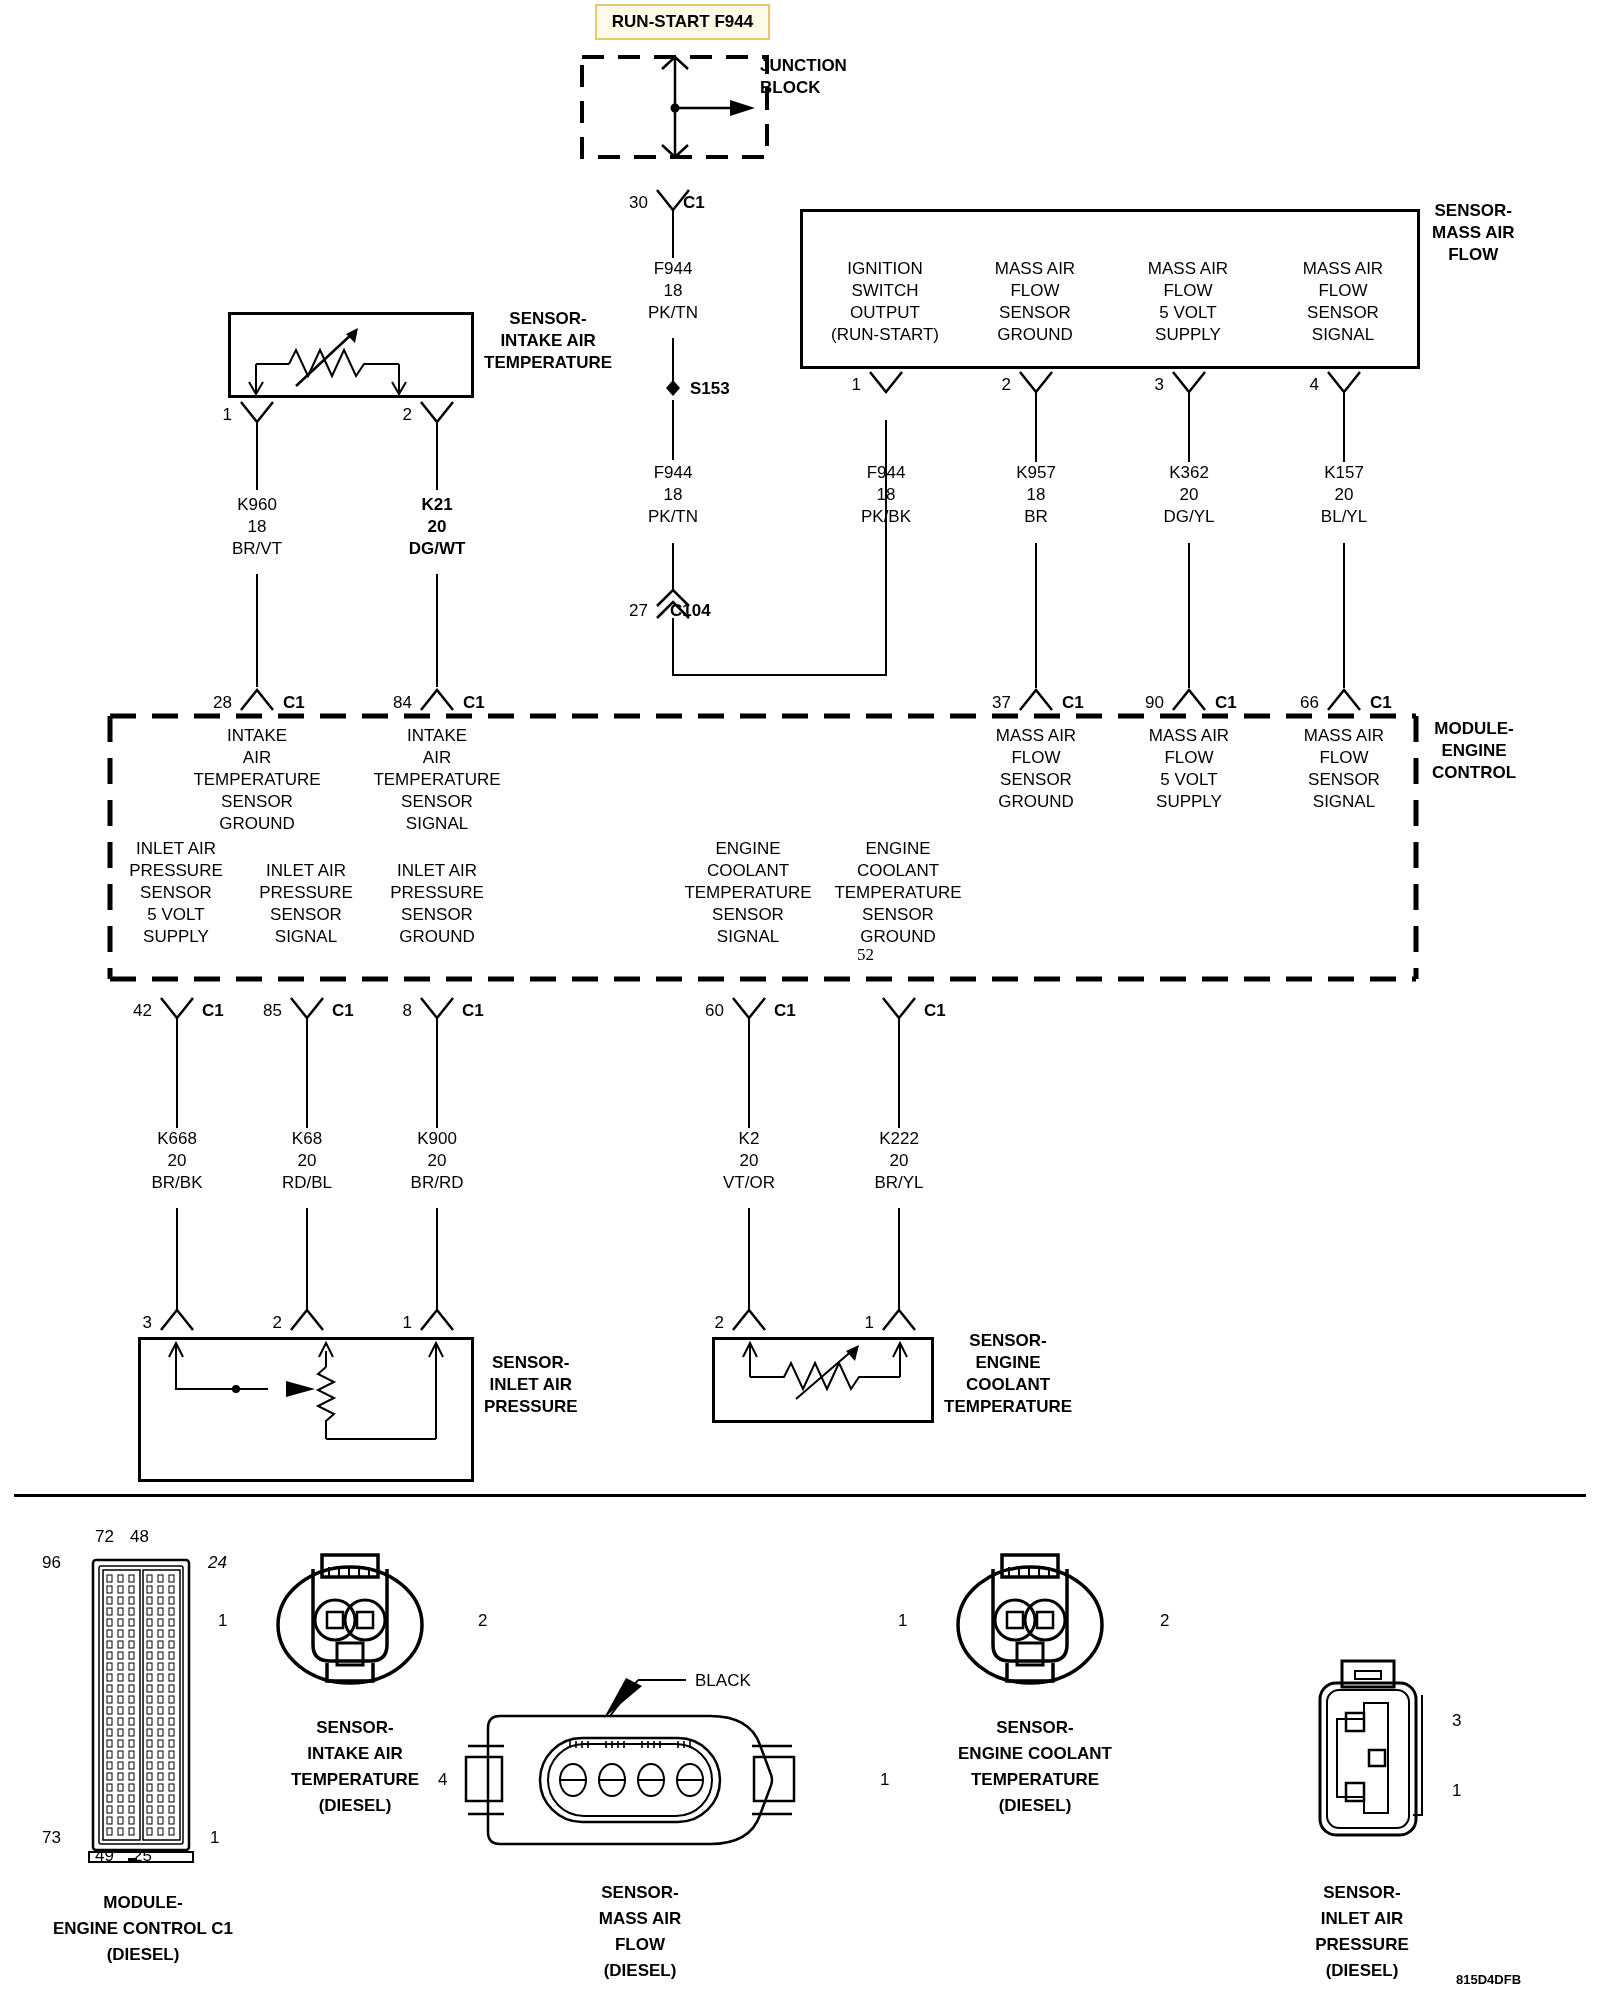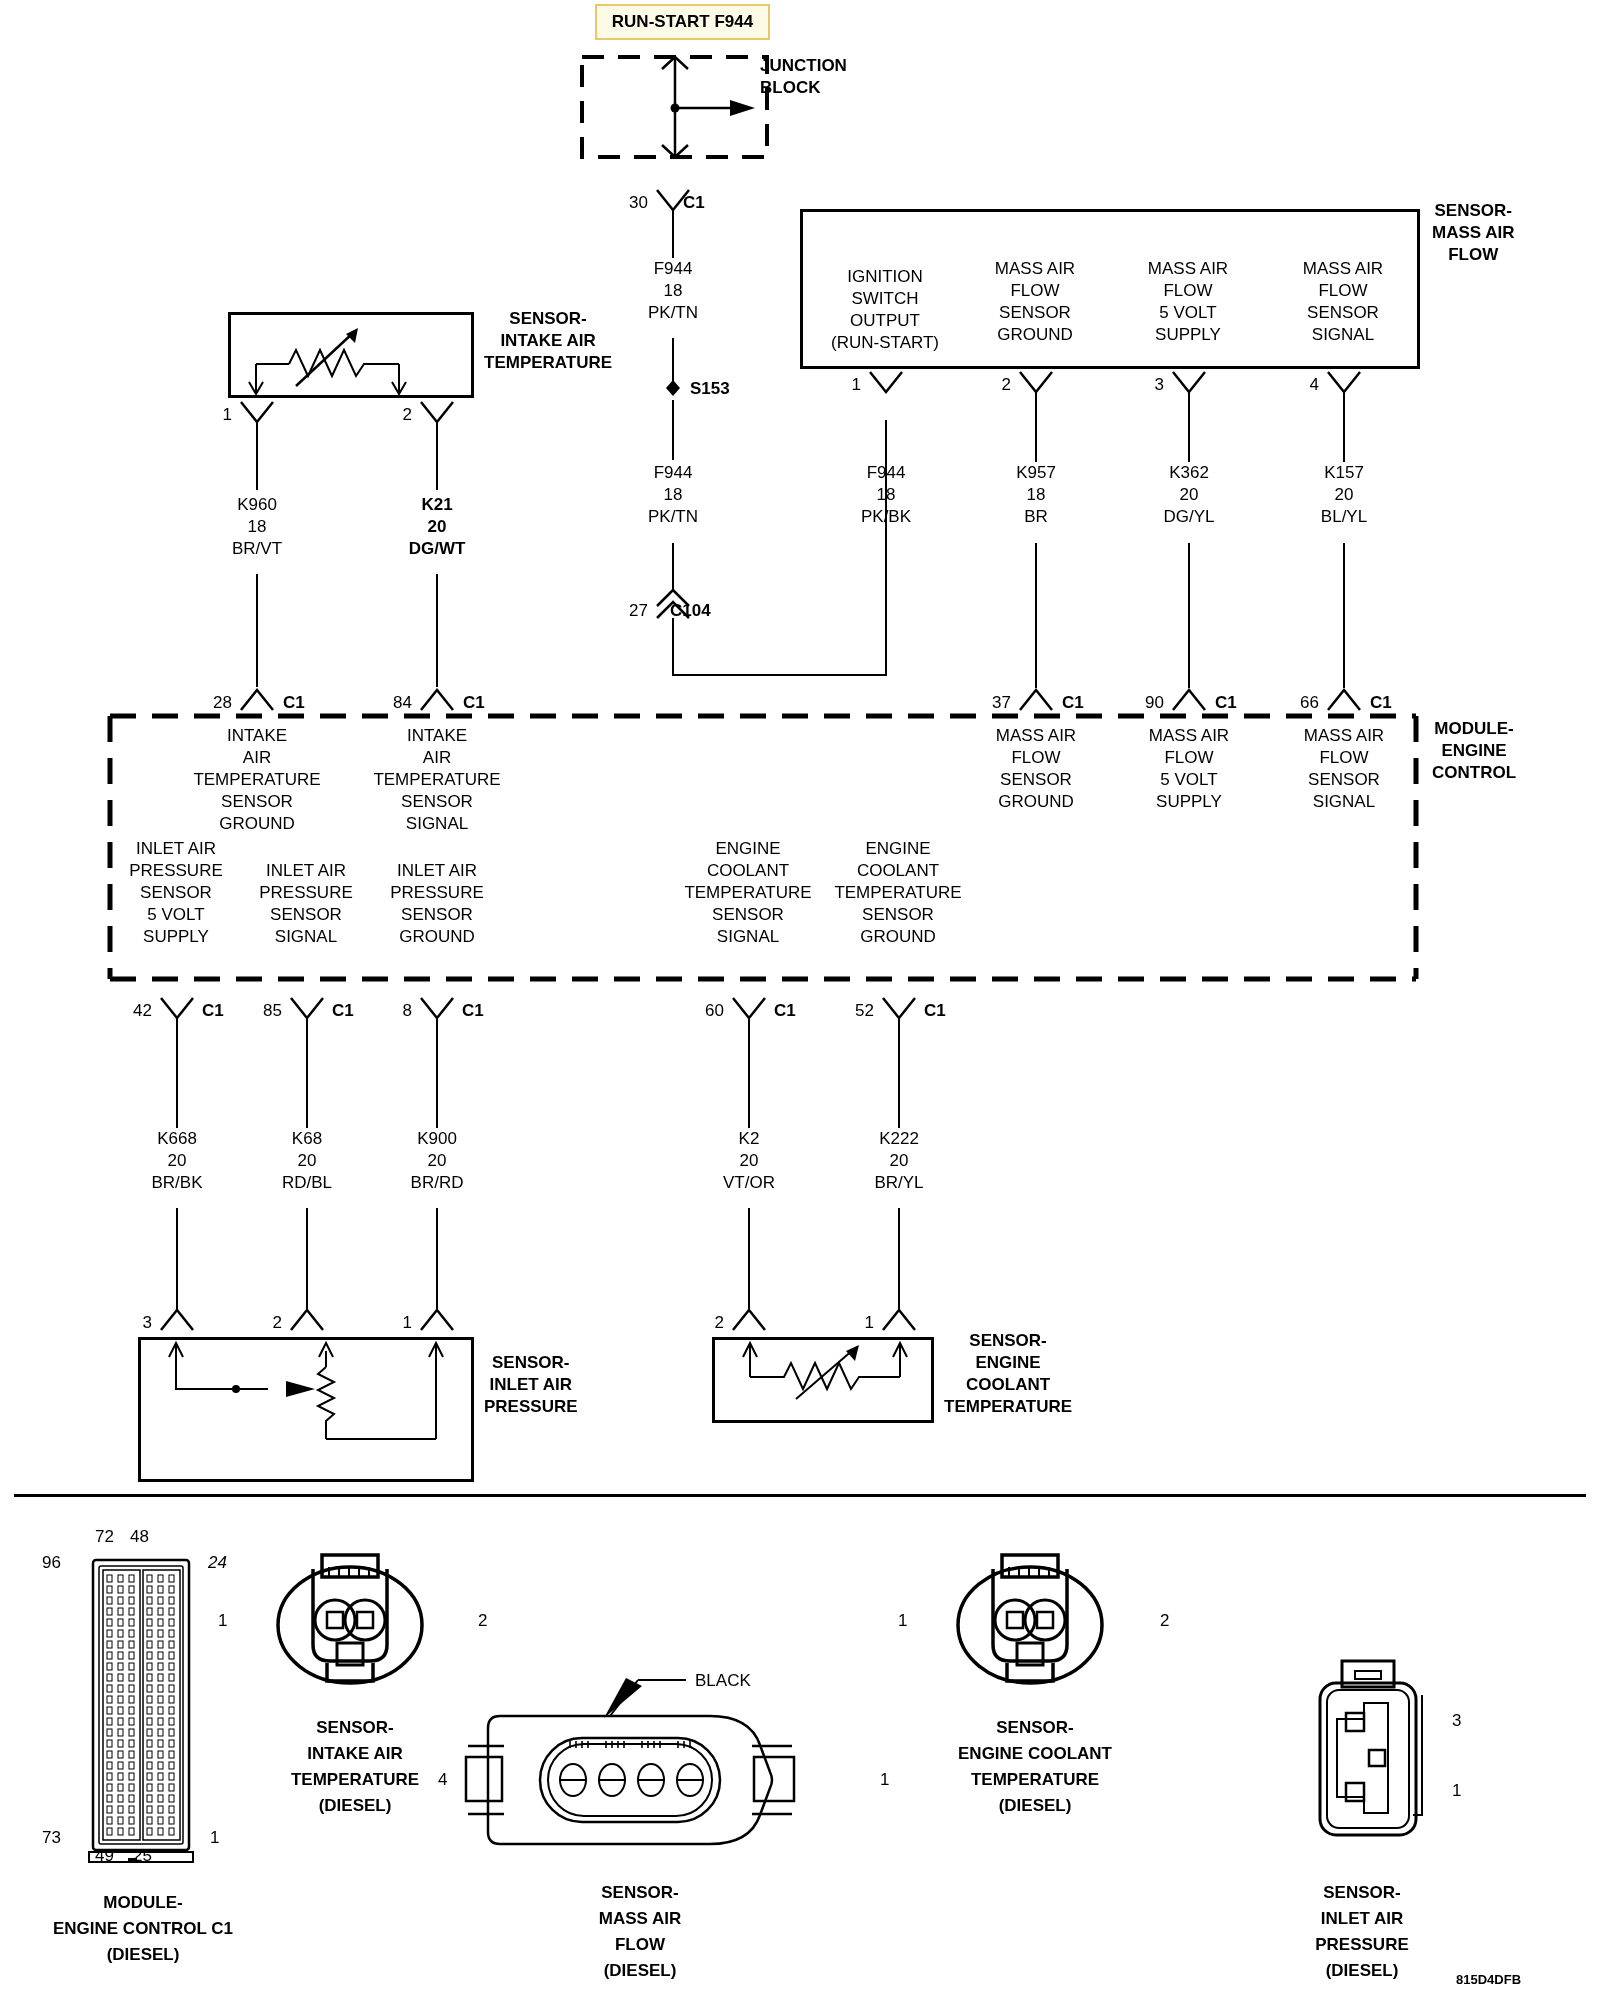--- a/index.html
+++ b/index.html
@@ -93,21 +93,21 @@
   </div>
 
   <div class="box" style="left:800px;top:209px;width:620px;height:160px;"></div>
 
   <div class="stackL txt bold" style="left:1432px;top:200px;">
     <div>SENSOR-</div>
     <div>MASS AIR</div>
     <div>FLOW</div>
   </div>
 
-  <div class="stack" style="left:885px;top:266px;">
+  <div class="stack" style="left:885px;top:258px;">
     <div>IGNITION</div>
     <div>SWITCH</div>
     <div>OUTPUT</div>
     <div>(RUN-START)</div>
   </div>
   <div class="stack" style="left:1035px;top:258px;">
     <div>MASS AIR</div>
     <div>FLOW</div>
     <div>SENSOR</div>
     <div>GROUND</div>
@@ -341,21 +341,21 @@
 
   <svg class="abs" style="left:729px;top:996px;" width="40" height="26">
     <polyline points="4,2 20,22 36,2" fill="none" stroke="#000" stroke-width="2.5"></polyline>
   </svg>
   <div class="abs txt rgt" style="left:724px;top:1002px;">60</div>
   <div class="abs txt bold lft" style="left:774px;top:1002px;">C1</div>
 
   <svg class="abs" style="left:879px;top:996px;" width="40" height="26">
     <polyline points="4,2 20,22 36,2" fill="none" stroke="#000" stroke-width="2.5"></polyline>
   </svg>
-  <div class="abs txt rgt" style="left:874px;top:1002px;">52</div>
+  <div class="abs txt rgt" style="left:874px;top:946px;font-family:Liberation Serif, serif;">52</div>
   <div class="abs txt bold lft" style="left:924px;top:1002px;">C1</div>
 
   <div class="vline" style="left:176px;top:1018px;height:110px;"></div>
   <div class="stack" style="left:177px;top:1128px;">
     <div>K668</div>
     <div>20</div>
     <div>BR/BK</div>
   </div>
   <div class="vline" style="left:176px;top:1208px;height:102px;"></div>
 

